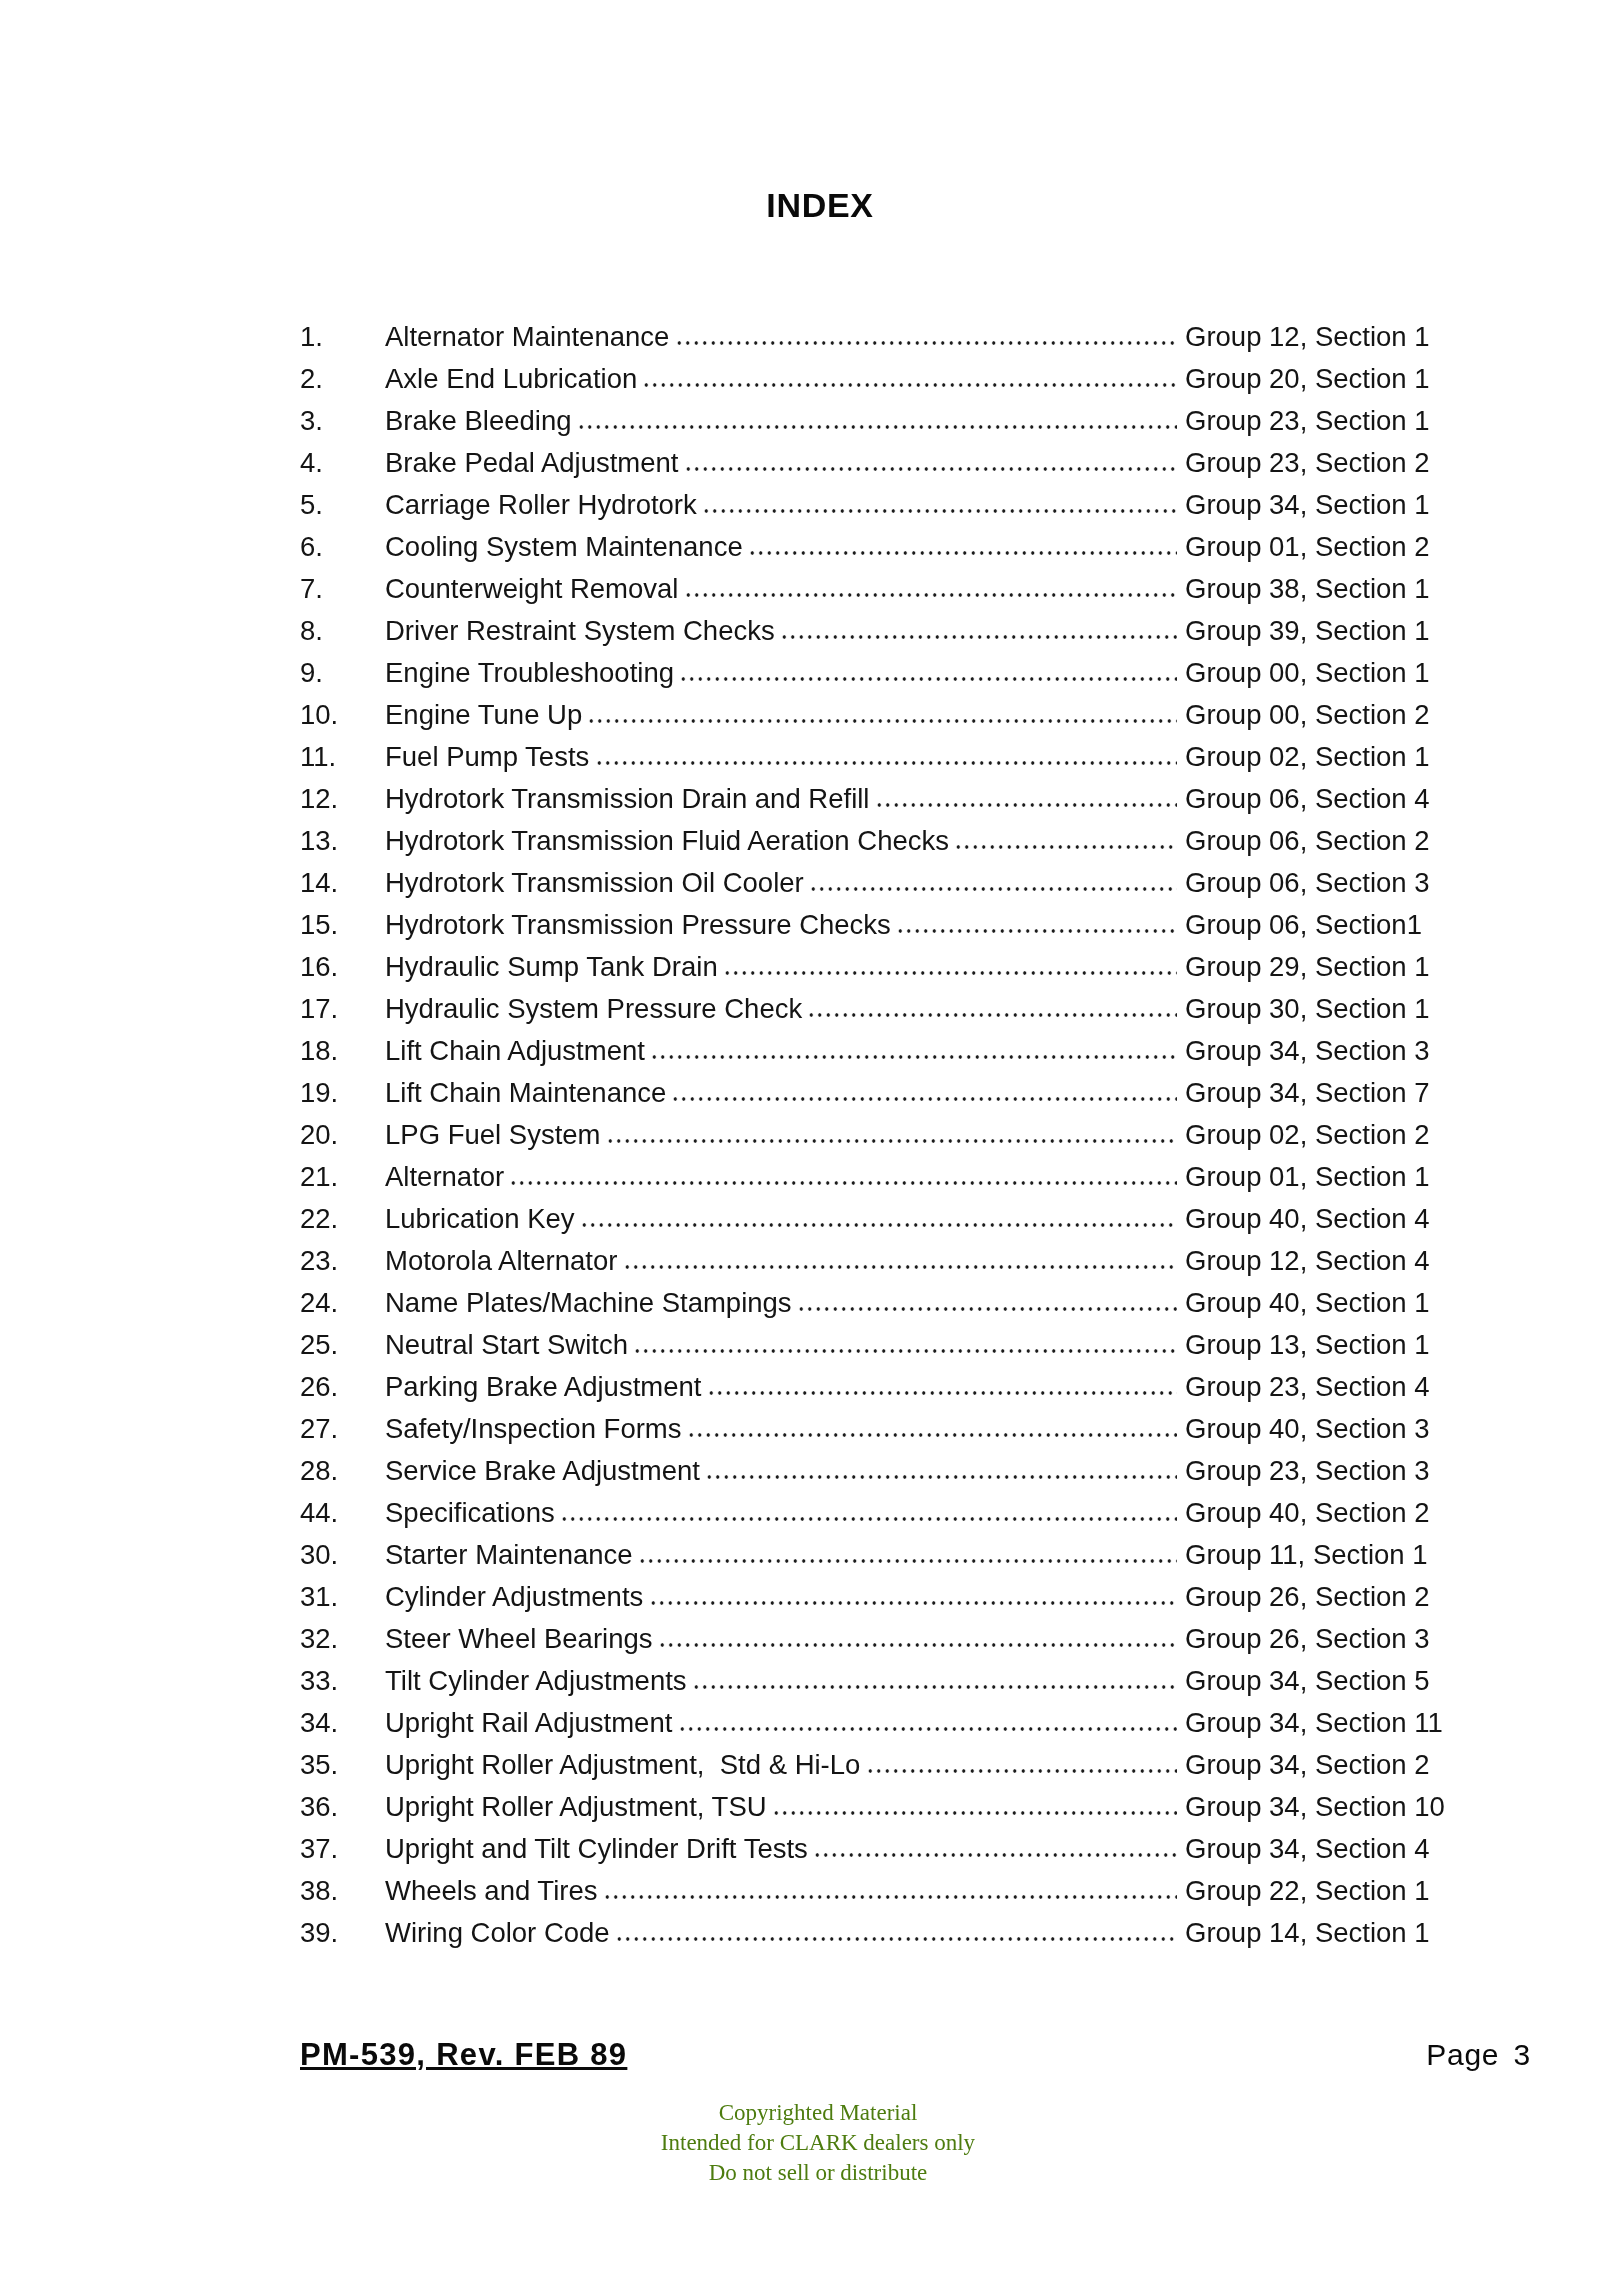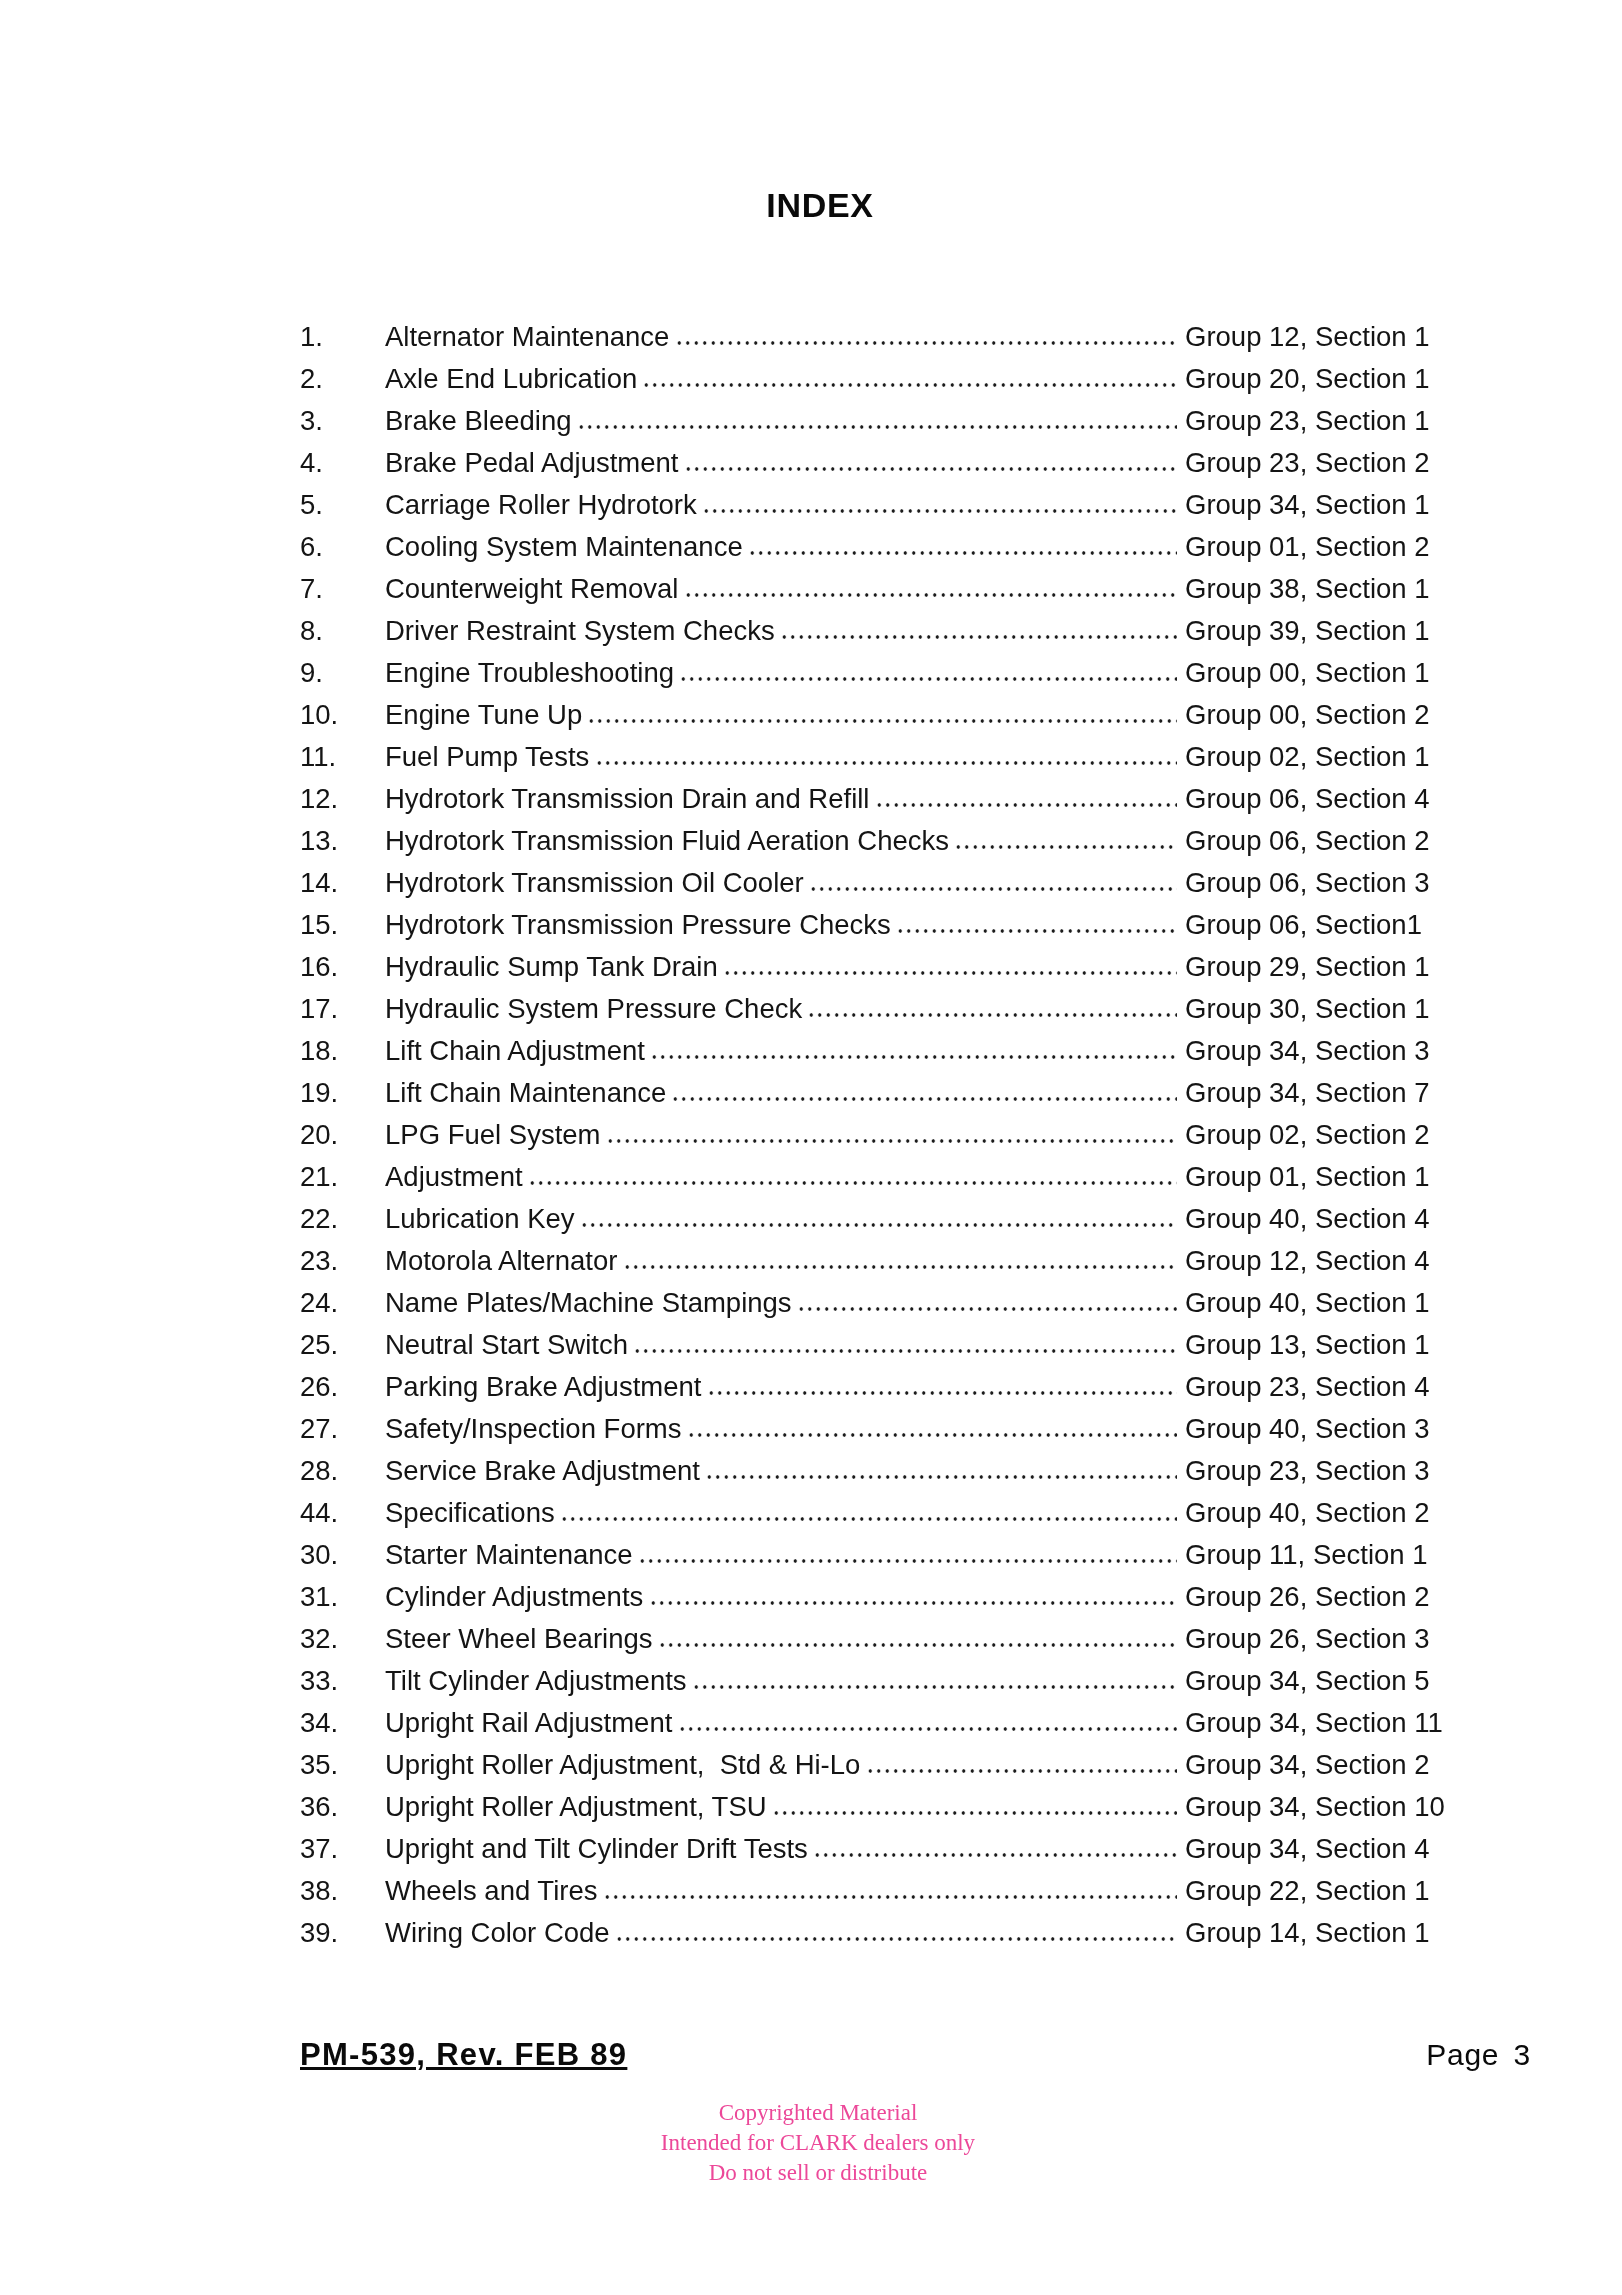--- a/index.html
+++ b/index.html
@@ -203,21 +203,21 @@
     <span class="group">Group 34, Section 7</span>
   </div>
     <div class="row">
     <span class="num">20.</span>
     <span class="entry">LPG Fuel System</span>
     <span class="leader"></span>
     <span class="group">Group 02, Section 2</span>
   </div>
     <div class="row">
     <span class="num">21.</span>
-    <span class="entry">Adjustment</span>
+    <span class="entry">Alternator</span>
     <span class="leader"></span>
     <span class="group">Group 01, Section 1</span>
   </div>
     <div class="row">
     <span class="num">22.</span>
     <span class="entry">Lubrication Key</span>
     <span class="leader"></span>
     <span class="group">Group 40, Section 4</span>
   </div>
     <div class="row">
@@ -321,18 +321,18 @@
     <span class="entry">Wiring Color Code</span>
     <span class="leader"></span>
     <span class="group">Group 14, Section 1</span>
   </div>
   </div>
 
 <div class="footer-left">PM-539, Rev. FEB 89</div>
 
 <div class="footer-right"><span>Page</span><span class="pgnum">3</span></div>
 
-<div class="notice" style="color: #ec4899;">
+<div class="notice" style="color: #4d7c0f;">
   <div>Copyrighted Material</div>
   <div>Intended for CLARK dealers only</div>
   <div>Do not sell or distribute</div>
 </div>
 
 
 </body></html>

